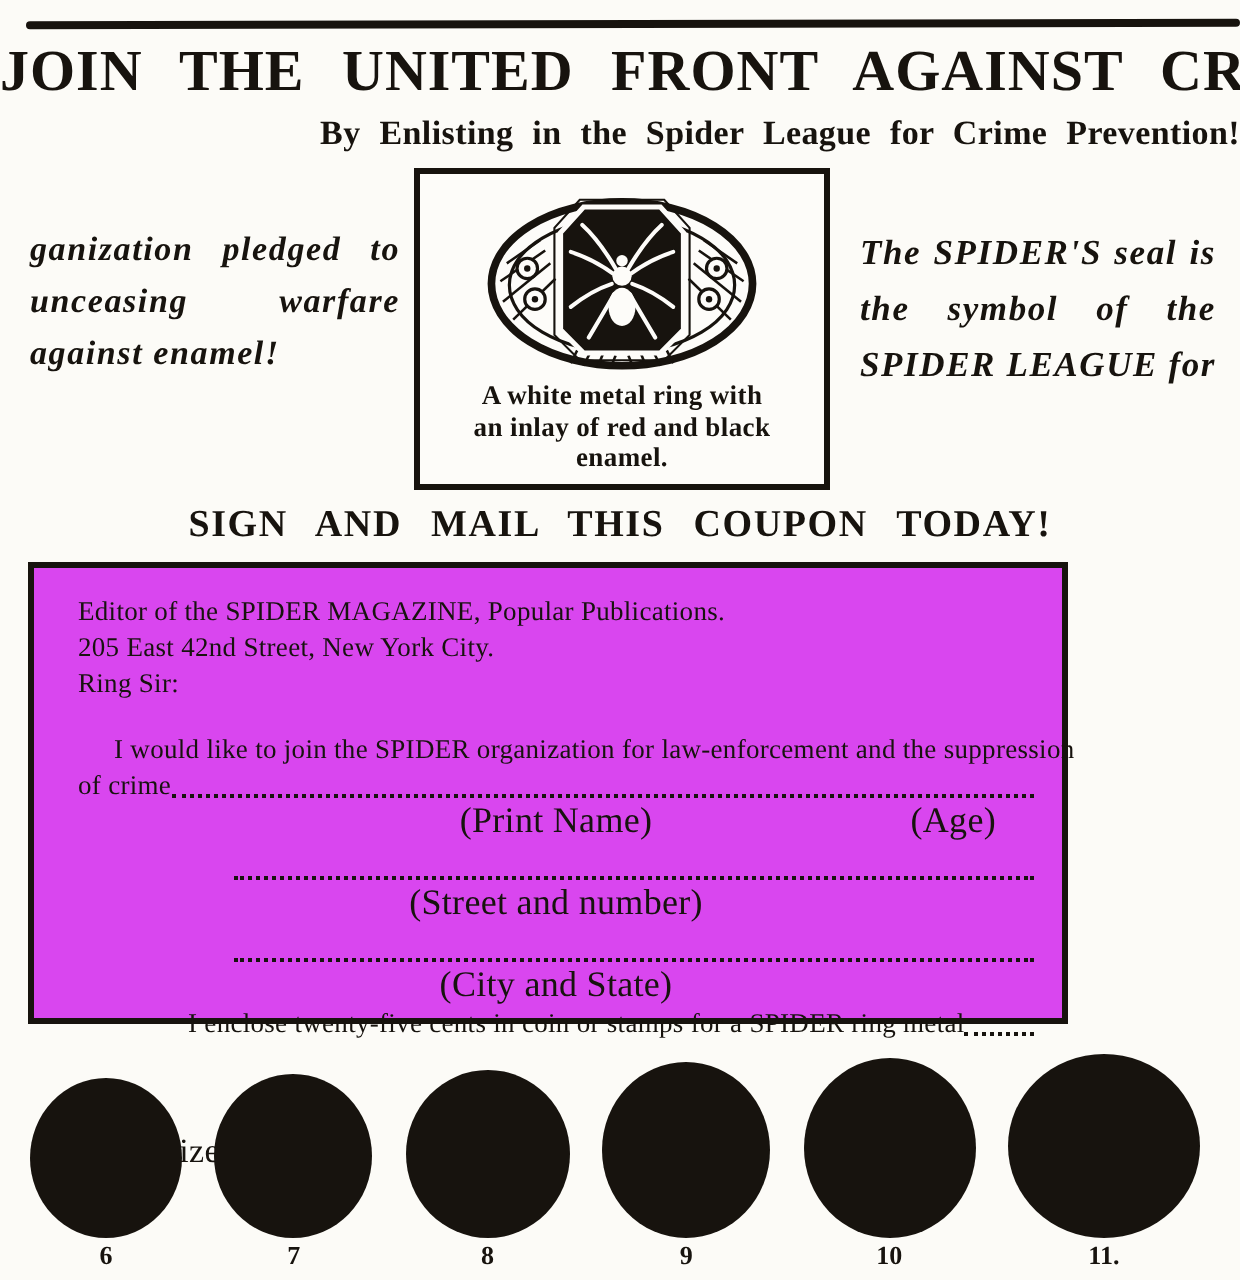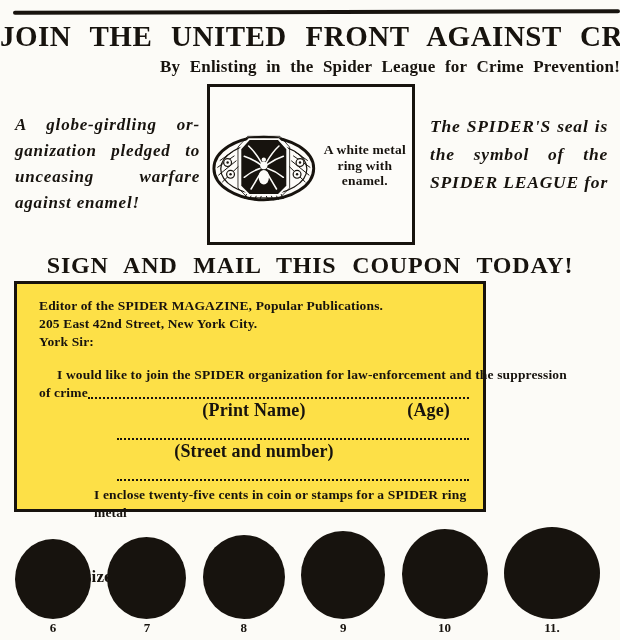--- a/index.html
+++ b/index.html
@@ -18,34 +18,34 @@
     font-weight:700;font-size:17px;word-spacing:5px;letter-spacing:.2px;
   }
   .blurb{position:absolute;font-style:italic;font-weight:700;}
   .blurb .bline{text-align:justify;text-align-last:justify;letter-spacing:.8px;}
   .blurb .bline.no-just{text-align-last:left;}
   .blurb-left{left:15px;top:112px;width:185px;font-size:17px;line-height:26px;}
   .blurb-right{left:430px;top:112px;width:178px;font-size:17.5px;line-height:28px;}
   .ring-box{
     position:absolute;left:207px;top:84px;width:208px;height:161px;
     border:3px solid #17130e;box-sizing:border-box;background:#fdfcf9;
-    display:flex;flex-direction:row;align-items:center;
+    display:flex;flex-direction:column;align-items:center;
   }
   .ring-art{margin-top:5px;width:160px;height:96px;}
   .ring-caption{
     margin-top:2px;text-align:center;font-weight:700;font-size:13.5px;line-height:15.5px;letter-spacing:.2px;
   }
   .coupon-cta{
     position:absolute;top:252px;left:0;right:0;text-align:center;
-    font-weight:700;font-size:24px;word-spacing:9px;letter-spacing:.8px;
+    font-weight:700;font-size:19px;word-spacing:9px;letter-spacing:.8px;
   }
   .coupon{
-    position:absolute;left:14px;top:281px;width:472px;height:231px;
-    border:3px solid #17130e;box-sizing:border-box;background:#fde047;
-    padding:13px 14px 0 22px;font-size:13.5px;font-weight:700;line-height:18px;letter-spacing:.15px;
+    position:absolute;left:14px;top:281px;width:520px;height:231px;
+    border:3px solid #17130e;box-sizing:border-box;background:#d946ef;
+    padding:13px 14px 0 22px;font-size:13.5px;font-weight:400;line-height:18px;letter-spacing:.15px;
   }
   .c-row{white-space:nowrap;}
   .c-indent{padding-left:18px;margin-top:15px;}
   .lead-row{display:flex;align-items:flex-end;}
   .lead{flex:1;border-bottom:2px dotted #17130e;height:12px;margin-bottom:3px;}
   .lead-offset{margin-left:78px;margin-top:7px;}
   .label-row{position:relative;text-align:center;font-size:18px;line-height:17px;}
   .label-right{position:absolute;right:19px;top:0;}
   .label-ring{text-align:left;padding-right:14px;font-size:17px;line-height:16px;margin-top:47px;}
   .enclosure-row{display:flex;align-items:flex-end;margin-top:2px;}
@@ -63,21 +63,20 @@
 <body>
 
 <div class="page">
 
   <div class="top-rule"></div>
 
   <div class="headline">JOIN THE UNITED FRONT AGAINST CRIME</div>
   <div class="subheadline">By Enlisting in the Spider League for Crime Prevention!</div>
 
   <div class="blurb blurb-left">
-    <div class="bline">A globe-girdling or-</div>
     <div class="bline">ganization pledged to</div>
     <div class="bline">unceasing warfare</div>
     <div class="bline no-just">against enamel!</div>
   </div>
 
   <div class="ring-box">
     <svg class="ring-art" viewBox="0 0 220 150" xmlns="http://www.w3.org/2000/svg">
       <ellipse cx="110" cy="78" rx="102" ry="64" fill="#fdfcf9" stroke="#17130e" stroke-width="6"></ellipse>
       <ellipse cx="110" cy="79" rx="88" ry="52" fill="none" stroke="#17130e" stroke-width="2.5"></ellipse>
       <g stroke="#17130e" stroke-width="2">
@@ -127,36 +126,37 @@
         </g>
         <g fill="#fdfcf9">
           <circle cx="110" cy="60" r="4.5"></circle>
           <circle cx="110" cy="72" r="7.5"></circle>
           <ellipse cx="110" cy="96" rx="10.5" ry="15"></ellipse>
         </g>
       </g>
     </svg>
     <div class="ring-caption">
       <div>A white metal ring with</div>
+      <div>an inlay of red and black</div>
       <div>enamel.</div>
     </div>
   </div>
 
   <div class="blurb blurb-right">
     <div class="bline">The SPIDER'S seal is</div>
     <div class="bline">the symbol of the</div>
     <div class="bline">SPIDER LEAGUE for</div>
   </div>
 
   <div class="coupon-cta">SIGN AND MAIL THIS COUPON TODAY!</div>
 
   <div class="coupon">
     <div class="c-row">Editor of the SPIDER MAGAZINE, Popular Publications.</div>
     <div class="c-row">205 East 42nd Street, New York City.</div>
-    <div class="c-row">York Sir:</div>
+    <div class="c-row">Ring Sir:</div>
     <div class="c-row c-indent">I would like to join the SPIDER organization for law-enforcement and the suppression</div>
 
     <div class="lead-row">
       <span>of crime</span>
       <span class="lead"></span>
     </div>
     <div class="label-row">
       <span>(Print Name)</span>
       <span class="label-right">(Age)</span>
     </div>
@@ -164,20 +164,23 @@
     <div class="lead-row lead-offset">
       <span class="lead"></span>
     </div>
     <div class="label-row">
       <span>(Street and number)</span>
     </div>
 
     <div class="lead-row lead-offset">
       <span class="lead"></span>
     </div>
+    <div class="label-row">
+      <span>(City and State)</span>
+    </div>
 
     <div class="enclosure-row">
       <span class="txt">I enclose twenty-five cents in coin or stamps for a SPIDER ring metal</span>
       <span class="lead"></span>
     </div>
     <div class="label-ring">
       <span>(Ring size)</span>
     </div>
   </div>
 

